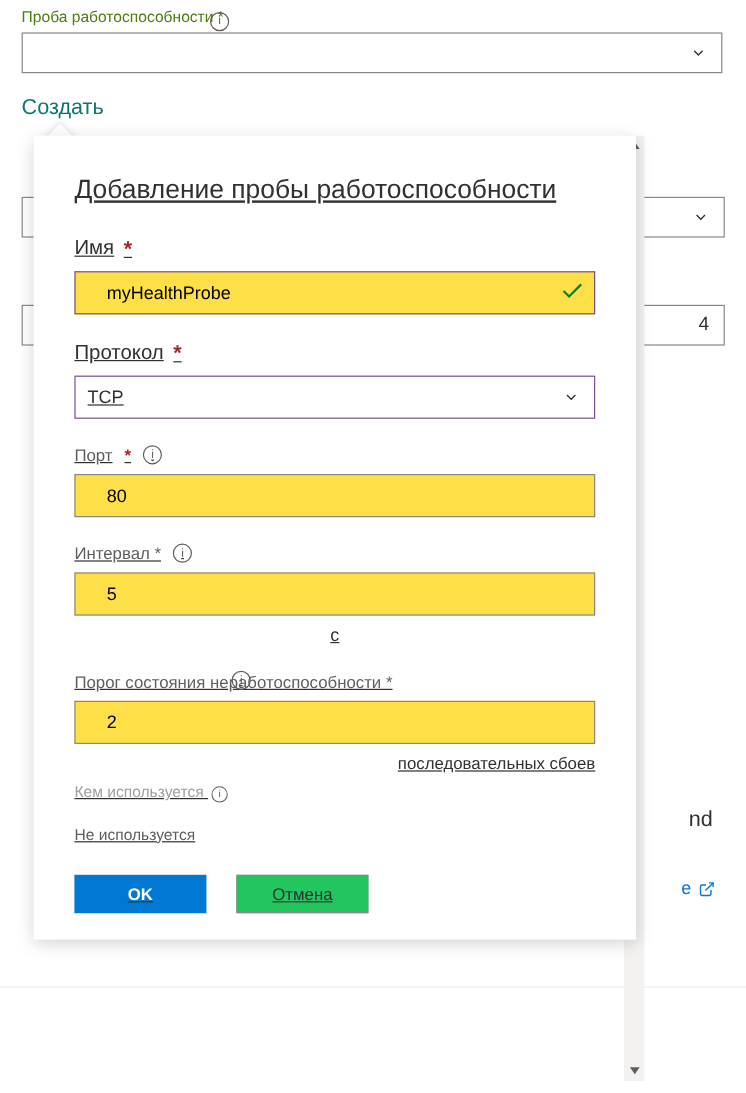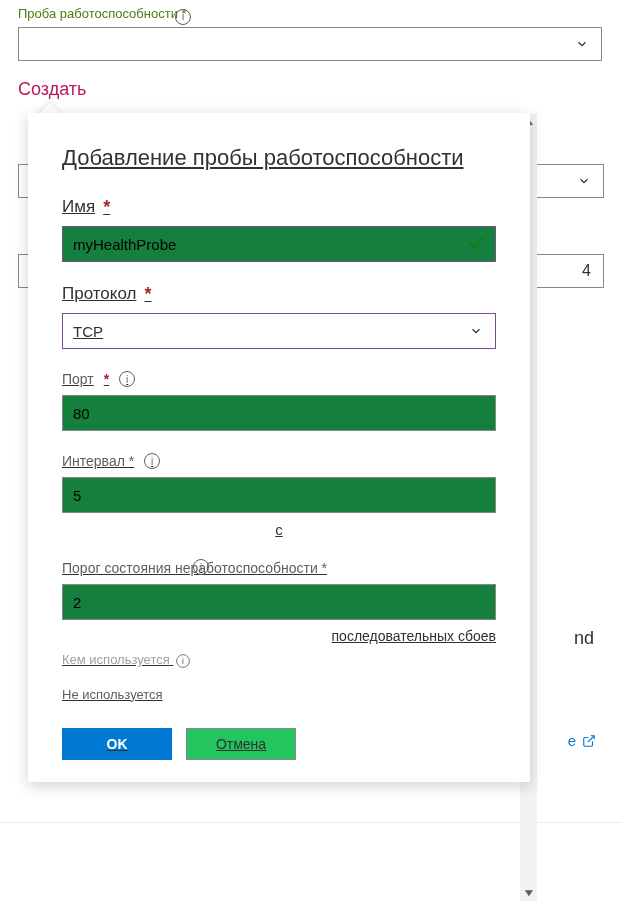--- a/index.html
+++ b/index.html
@@ -45,21 +45,21 @@
       align-items: center;
       justify-content: space-between;
       padding: 0 10px;
       background: #fff;
       cursor: pointer;
     }
     .dropdown.fullwidth { width: 584px; }
     .chev { width: 18px; display:flex; justify-content:center; }
     .chev svg { width: 14px; height: 14px; }
     .link {
-      color: #be185d;
+      color: #0f766e;
       font-size: 18px;
       margin-top: 18px;
       display: inline-block;
       cursor: pointer;
     }
     .background-field-1 {
       position: absolute;
       top: 164px; left: 18px; right: 18px;
       height: 34px;
       border: 1px solid #8a8886;
@@ -72,21 +72,21 @@
       height: 34px;
       border: 1px solid #8a8886;
       display: flex; align-items: center; justify-content: flex-end;
       padding: 0 12px;
       font-size: 16px;
     }
     .background-text {
       position: absolute;
       color: #323130;
     }
-    .bg-nd { top: 628px; right: 28px; font-size: 18px; }
+    .bg-nd { top: 672px; right: 28px; font-size: 18px; }
     .bg-link {
       position: absolute;
       top: 732px; right: 26px;
       color: #0078d4;
       font-size: 15px;
       display: flex; align-items: center; gap: 6px;
     }
     .bg-link svg { width: 14px; height: 14px; }
     .footer-line {
       position: absolute;
@@ -143,23 +143,23 @@
     .label-lg {
       font-size: 17px;
       color: #323130;
       display: flex; align-items: flex-start; gap: 8px;
       margin-bottom: 8px;
     }
     .label-lg .req-star { font-size: 18px; }
     .input, .select {
       width: 100%;
       height: 36px;
-      padding: 0 10px;
+      padding: 0 26px;
       font-size: 15px;
-      background: #15803d;
+      background: #fde047;
       outline: none;
     }
     .input { border: 1px solid #8a8886; }
     .input.validated { border: 1px solid #7a4e8e; padding-right: 36px; }
     .select-wrap {
       width: 100%;
       height: 36px;
       border: 1px solid #7a4e8e;
       display: flex; align-items: center; justify-content: space-between;
       padding: 16px 10px;
@@ -178,21 +178,21 @@
       color: #605e5c;
       display: flex; align-items: center; gap: 10px;
       margin-bottom: 8px;
     }
     .unit-row { width:100%; margin-top: 8px; display:flex; justify-content:center; }
     .unit { font-size: 15px; color: #323130; }
     .suffix-row { width:100%; margin-top: 8px; text-align: right; }
     .suffix { font-size: 14px; color: #323130; }
     .used-label { font-size: 13px; color: #a19f9d; }
     .used-val { font-size: 13px; color: #605e5c; margin-top: 18px; margin-bottom: 26px; }
-    .btn-row { display: flex; gap: 14px; }
+    .btn-row { display: flex; gap: 25px; }
     .btn {
       height: 32px;
       min-width: 110px;
       padding: 0 20px;
       font-size: 14px;
       cursor: pointer;
       display: inline-flex; align-items: center; justify-content: center;
     }
     .btn-primary { background: #0078d4; color: #fff; border: none; font-weight: 600; }
     .btn-secondary { background: #22c55e; color: #323130; border: 1px solid #8a8886; }

